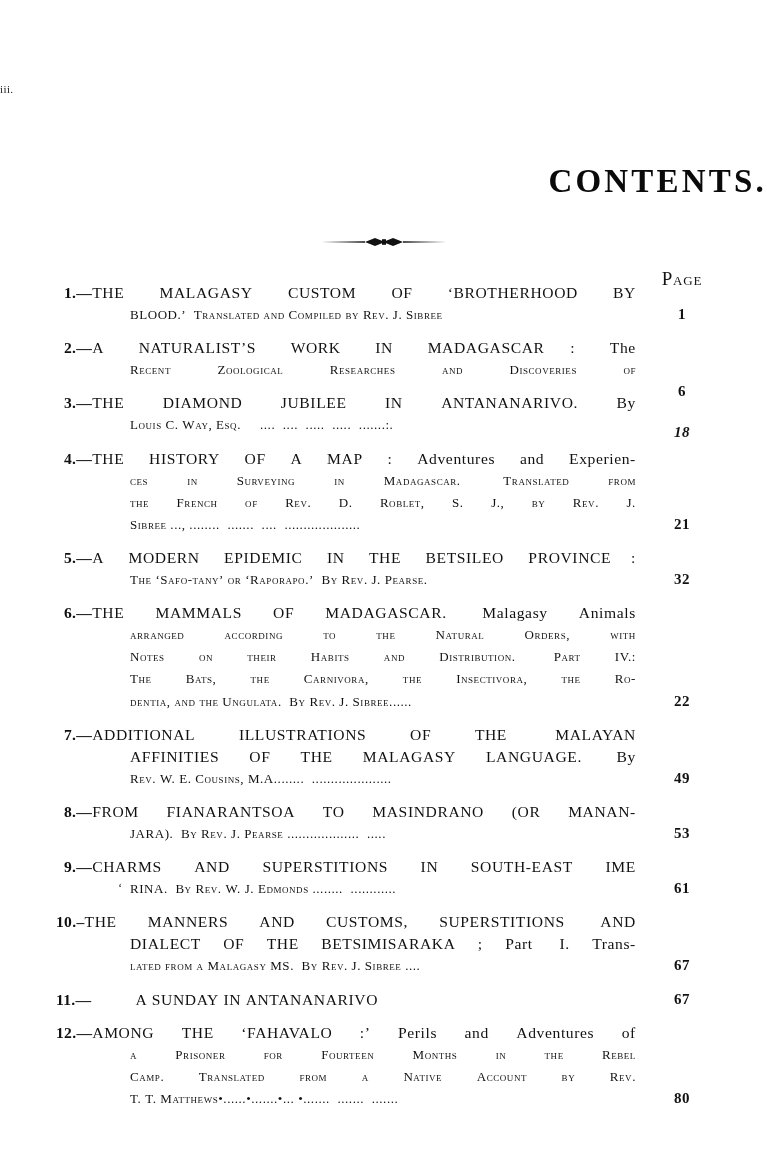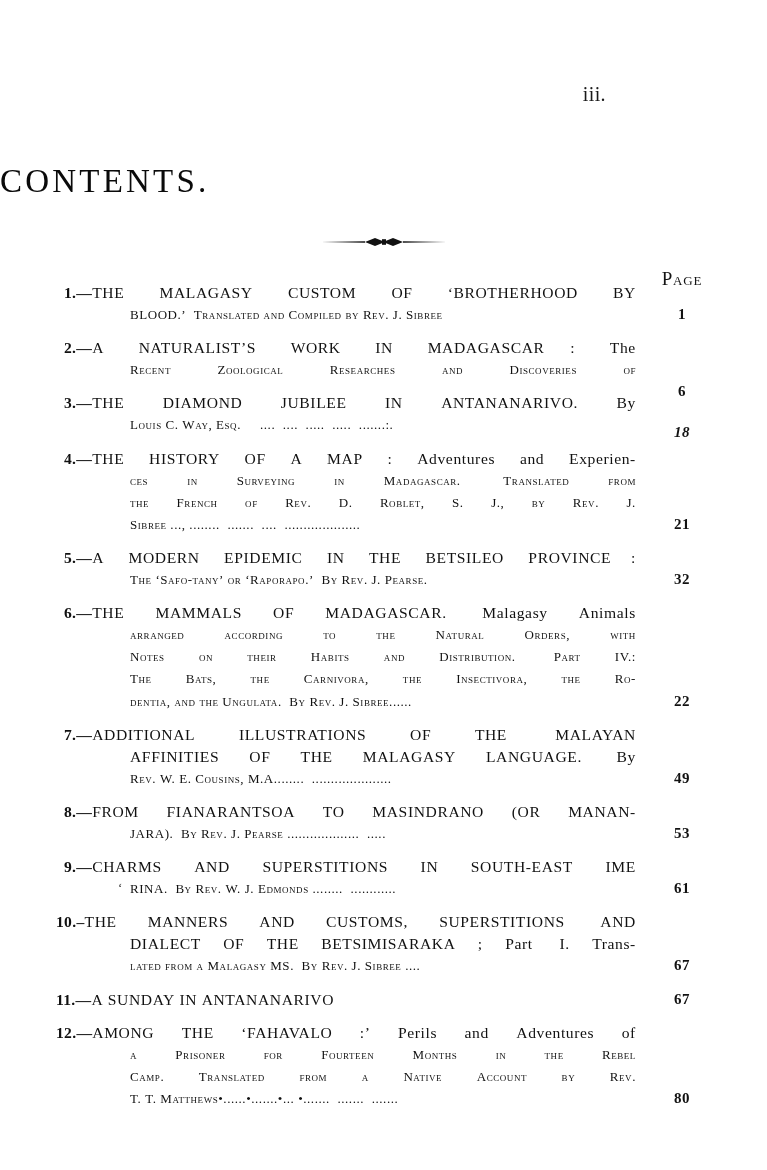--- a/index.html
+++ b/index.html
@@ -23,37 +23,37 @@
     height: 1170px;
     overflow: hidden;
   }
 
   
   .folio {
     position: absolute;
     top: 83px;
     left: 0;
     width: 606px;
-    text-align: right;
-    font-size: 20px;
+    text-align: left;
+    font-size: 11px;
     letter-spacing: 0.4px;
     color: #1a1a1a;
   }
 
   
   .doc-title {
     position: absolute;
     top: 163px;
     left: 0;
     width: 767px;
-    text-align: left;
+    text-align: right;
     font-size: 33px;
     letter-spacing: 3.2px;
     color: #0a0a0a;
-    font-weight: 400;
+    font-weight: 700;
   }
 
   
   .ornament {
     position: absolute;
     top: 235px;
     left: 0;
     width: 767px;
     display: flex;
     align-items: center;
@@ -238,21 +238,21 @@
       <div class="toc-entry">
         <div class="entry-body">
           <div class="line just" style="margin-left: -32px; width: 580px;"><span class="entry-num w">10.–</span><span class="caps" style="display: flex; flex: 1 1 0%; justify-content: space-between;"><span class="w">THE</span><span class="w"> </span><span class="w">MANNERS</span><span class="w"> </span><span class="w">AND</span><span class="w"> </span><span class="w">CUSTOMS,</span><span class="w"> </span><span class="w">SUPERSTITIONS</span><span class="w">  </span><span class="w">AND</span></span></div>
           <div class="line just indent"><span class="caps" style="display: flex; flex: 1 1 0%; justify-content: space-between;"><span class="w">DIALECT</span><span class="w"> </span><span class="w">OF</span><span class="w"> </span><span class="w">THE</span><span class="w"> </span><span class="w">BETSIMISARAKA</span><span class="w"> </span><span class="w">;</span><span class="w"> </span><span class="w">Part</span><span class="w">  </span><span class="w">I.</span><span class="w"> </span><span class="w">Trans-</span></span></div>
           <div class="line just indent"><span class="smallcaps" style="display: flex; flex: 1 1 0%; justify-content: flex-start;"><span class="w">lated</span><span class="w"> </span><span class="w">from</span><span class="w"> </span><span class="w">a</span><span class="w"> </span><span class="w">Malagasy</span><span class="w"> </span><span class="w">MS.</span><span class="w">  </span><span class="w">By</span><span class="w"> </span><span class="w">Rev.</span><span class="w"> </span><span class="w">J.</span><span class="w"> </span><span class="w">Sibree</span><span class="w"> </span><span class="w">....</span></span></div>
         </div>
         <div class="pageno" style="top: 46.2px;">67</div>
       </div>
       <div class="toc-entry">
         <div class="entry-body">
-          <div class="line just" style="margin-left: -32px; width: 580px;"><span class="entry-num w">11.—</span><span class="caps" style="display: flex; flex: 1 1 0%; justify-content: flex-start;"><span class="w">A</span><span class="w"> </span><span class="w">SUNDAY</span><span class="w"> </span><span class="w">IN</span><span class="w"> </span><span class="w">ANTANANARIVO</span></span></div>
+          <div class="line just" style="margin-left: -32px; width: 580px; gap: 44px;"><span class="entry-num w">11.—</span><span class="caps" style="display: flex; flex: 1 1 0%; justify-content: flex-start;"><span class="w">A</span><span class="w"> </span><span class="w">SUNDAY</span><span class="w"> </span><span class="w">IN</span><span class="w"> </span><span class="w">ANTANANARIVO</span></span></div>
         </div>
         <div class="pageno" style="top: 2px;">67</div>
       </div>
       <div class="toc-entry">
         <div class="entry-body">
           <div class="line just" style="margin-left: -32px; width: 580px;"><span class="entry-num w">12.—</span><span class="caps" style="display: flex; flex: 1 1 0%; justify-content: space-between;"><span class="w">AMONG</span><span class="w"> </span><span class="w">THE</span><span class="w"> </span><span class="w">‘FAHAVALO</span><span class="w"> </span><span class="w">:’</span><span class="w"> </span><span class="w">Perils</span><span class="w"> </span><span class="w">and</span><span class="w"> </span><span class="w">Adventures</span><span class="w"> </span><span class="w">of</span></span></div>
           <div class="line just indent"><span class="smallcaps" style="display: flex; flex: 1 1 0%; justify-content: space-between;"><span class="w">a</span><span class="w">  </span><span class="w">Prisoner</span><span class="w">  </span><span class="w">for</span><span class="w">  </span><span class="w">Fourteen</span><span class="w">  </span><span class="w">Months</span><span class="w">  </span><span class="w">in</span><span class="w">  </span><span class="w">the</span><span class="w">  </span><span class="w">Rebel</span></span></div>
           <div class="line just indent"><span class="smallcaps" style="display: flex; flex: 1 1 0%; justify-content: space-between;"><span class="w">Camp.</span><span class="w"> </span><span class="w">Translated</span><span class="w"> </span><span class="w">from</span><span class="w"> </span><span class="w">a</span><span class="w"> </span><span class="w">Native</span><span class="w"> </span><span class="w">Account</span><span class="w"> </span><span class="w">by</span><span class="w"> </span><span class="w">Rev.</span></span></div>
           <div class="line just indent"><span class="smallcaps" style="display: flex; flex: 1 1 0%; justify-content: flex-start;"><span class="w">T.</span><span class="w"> </span><span class="w">T.</span><span class="w"> </span><span class="w">Matthews•......•.......•...</span><span class="w"> </span><span class="w">•.......</span><span class="w">  </span><span class="w">.......</span><span class="w">  </span><span class="w">.......</span></span></div>
         </div>

